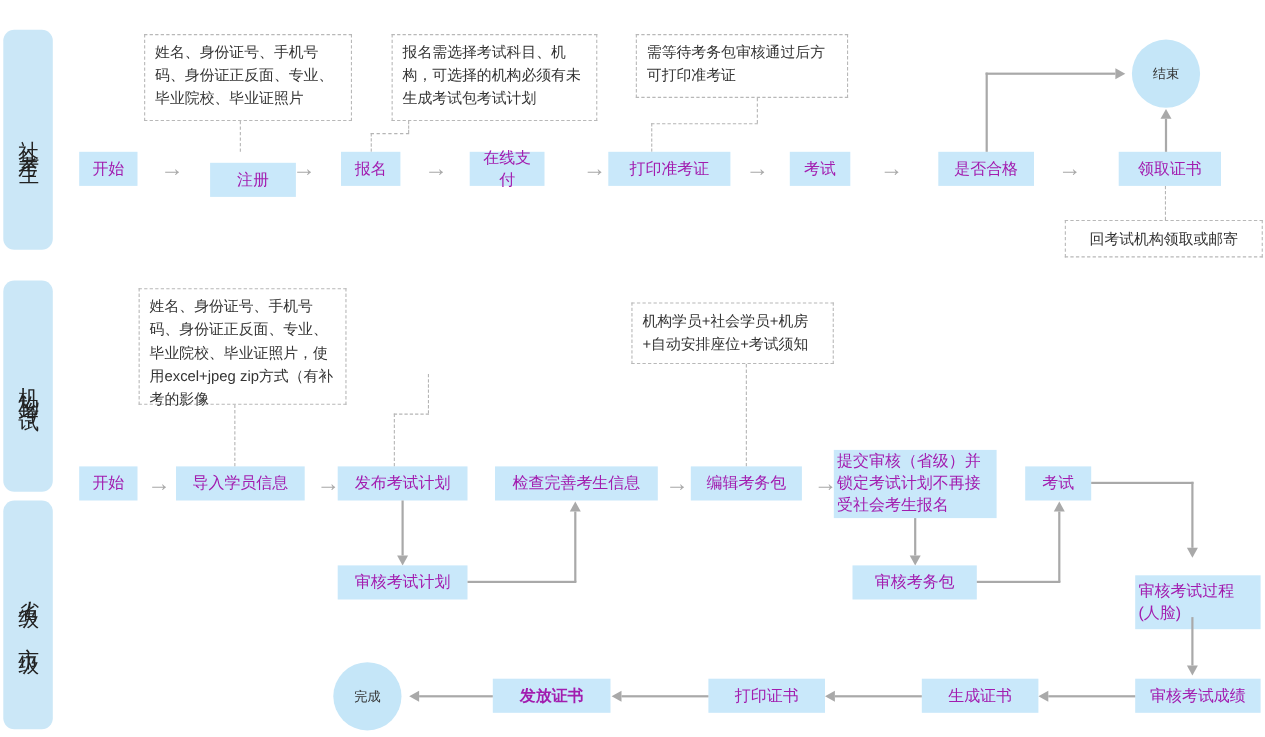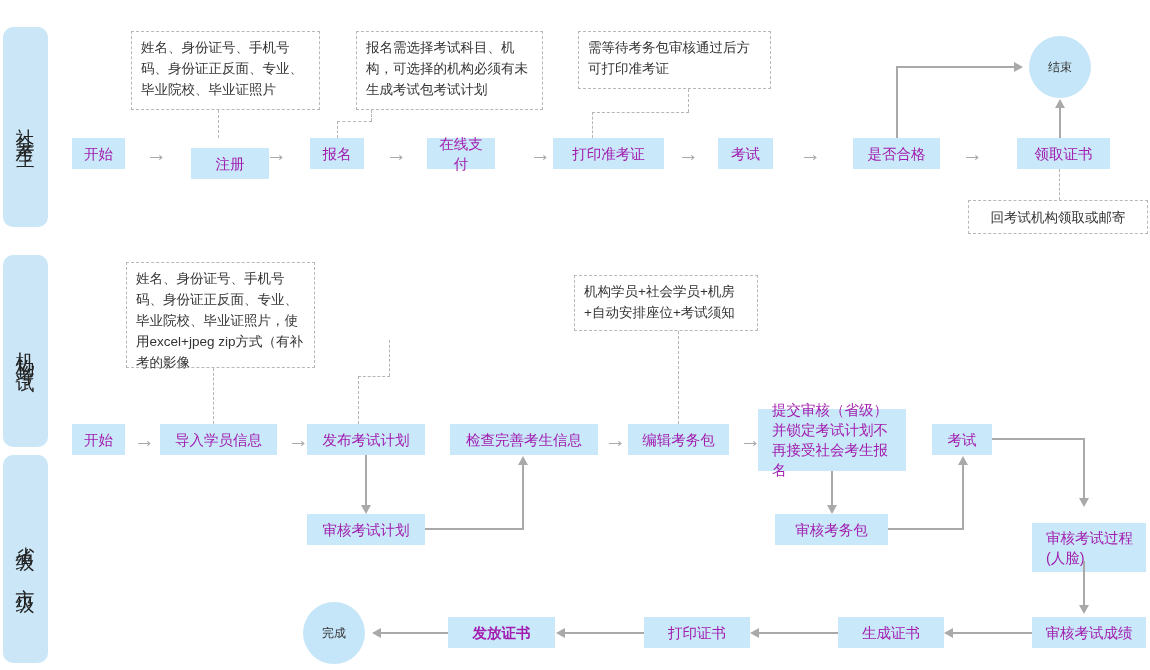--- a/index.html
+++ b/index.html
@@ -41,21 +41,21 @@
     color:#a21caf;
     font-size:14.5px;
     line-height:20px;
     display:flex;
     align-items:center;
     justify-content:center;
     text-align:center;
     box-sizing:border-box;
     padding:2px 6px;
   }
-  .node.left-align{ justify-content:flex-start; text-align:left; padding-left:14px;align-items:center;}
+  .node.left-align{ justify-content:flex-start; text-align:left; padding-left:3px;align-items:center;}
   .node.bold{ font-weight:bold; }
 
   
   .circle{
     position:absolute;
     background:#c5e6f8;
     border-radius:50%;
     display:flex;
     align-items:center;
     justify-content:center;

